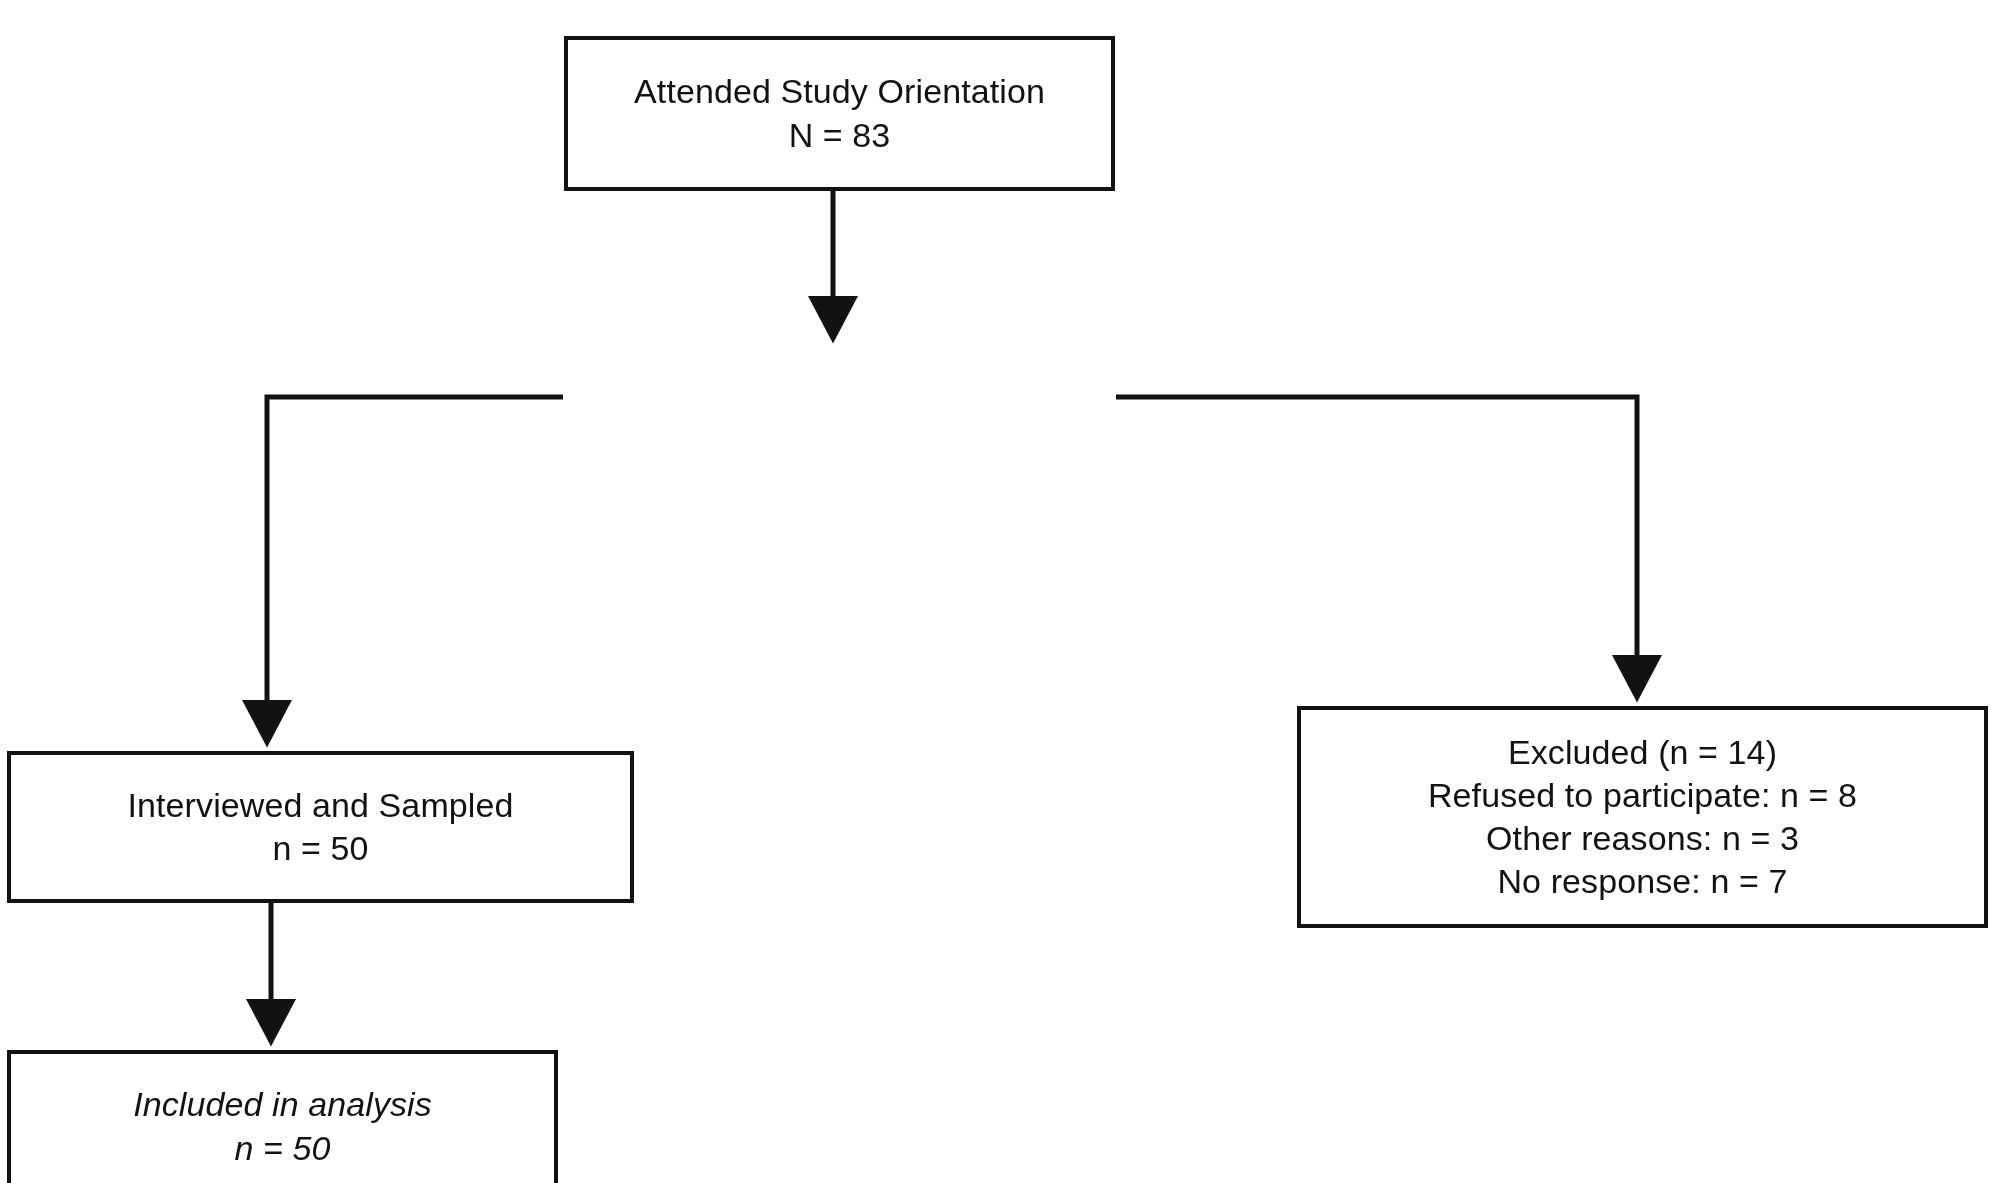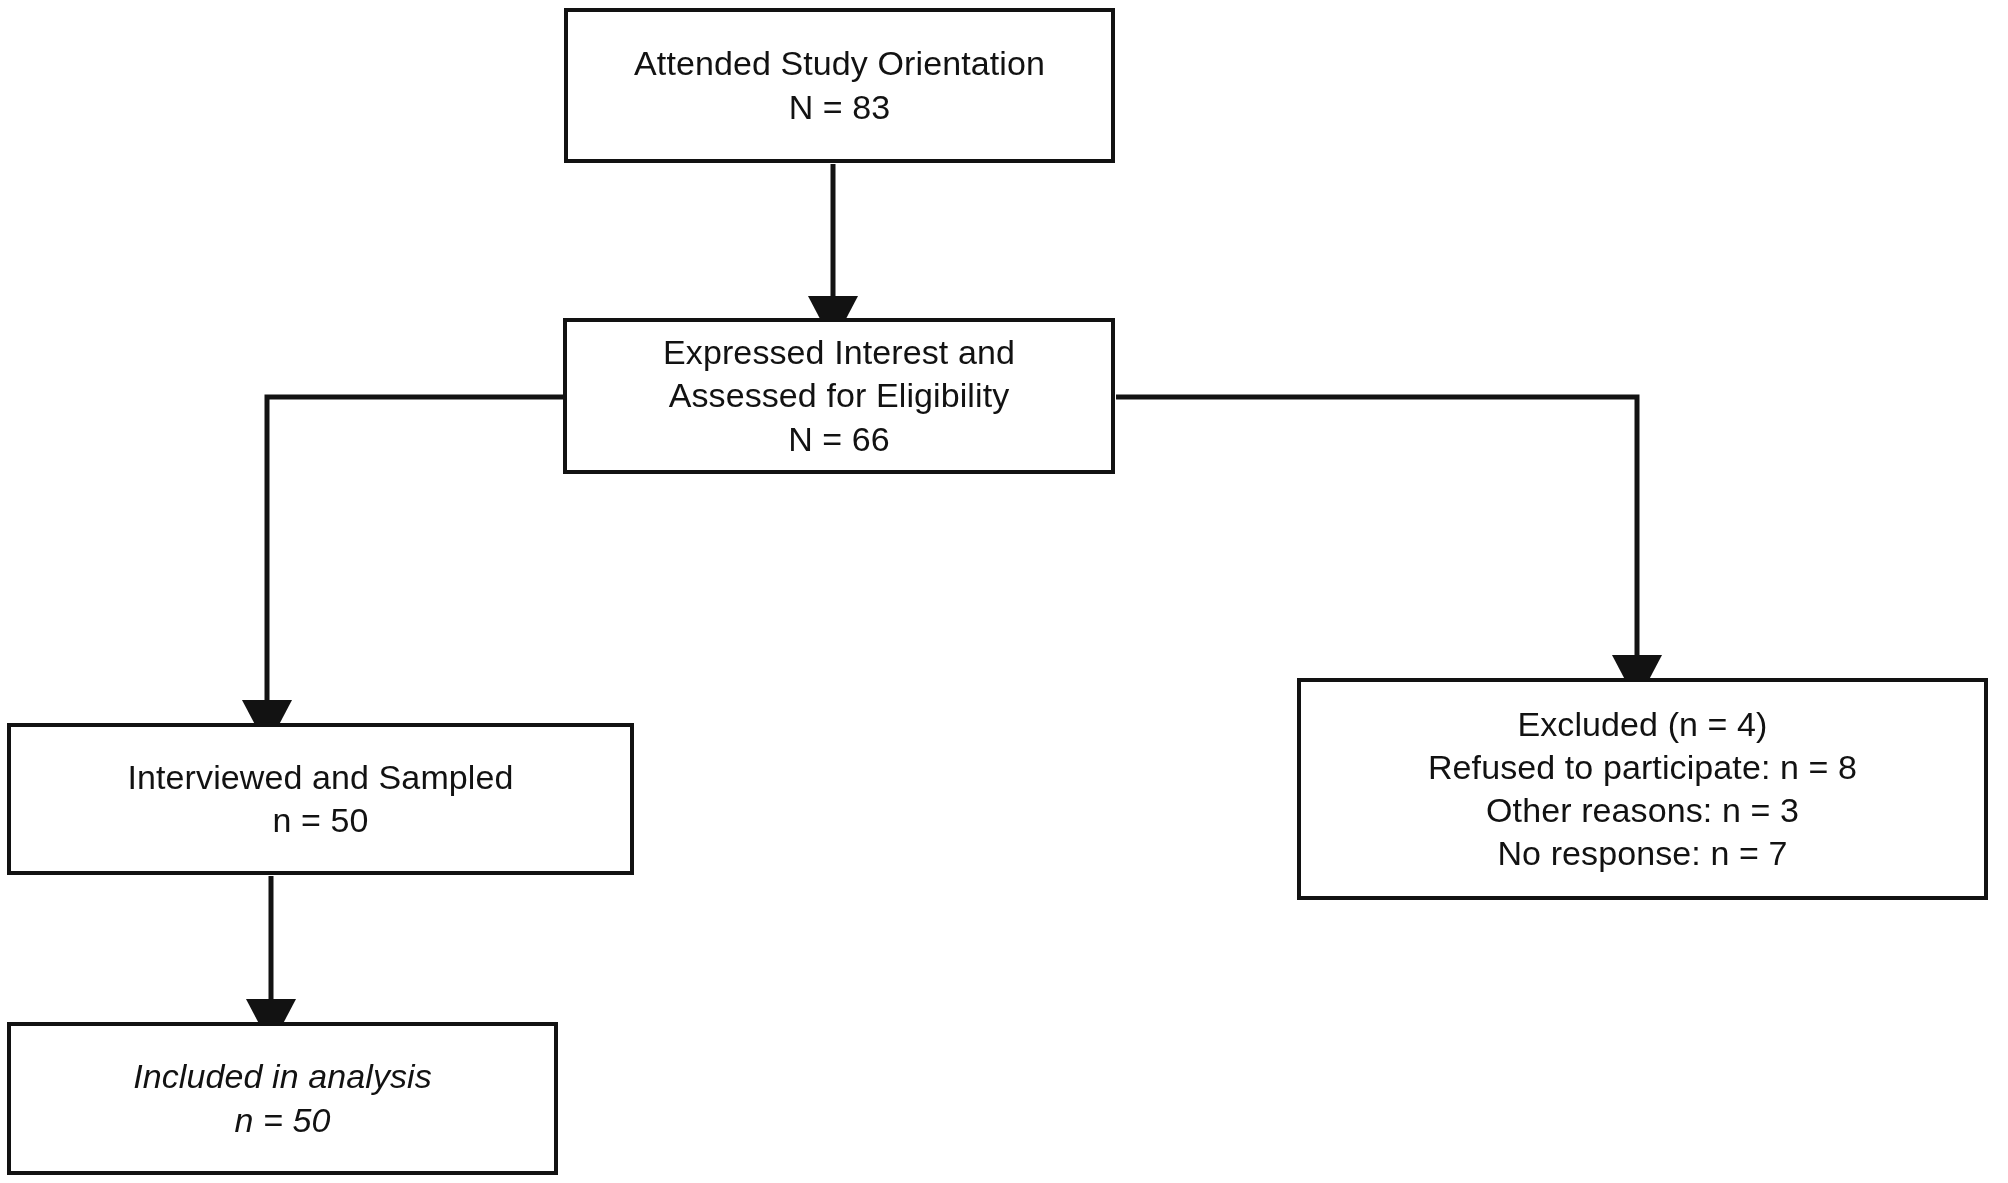--- a/index.html
+++ b/index.html
@@ -22,20 +22,21 @@
     background: #ffffff;
     display: flex;
     flex-direction: column;
     align-items: center;
     justify-content: center;
     text-align: center;
     color: #121212;
     font-size: 34px;
     line-height: 1.27;
     letter-spacing: 0.1px;
+    margin-top: 28px;
   }
   .node .line {
     display: block;
     white-space: nowrap;
   }
   #node-attended   { left: 564px;  top: 8px;    width: 551px; height: 155px; }
   #node-expressed  { left: 563px;  top: 318px;  width: 552px; height: 156px; }
   #node-interviewed{ left: 7px;    top: 723px;  width: 627px; height: 152px; }
   #node-included   { left: 7px;    top: 1022px; width: 551px; height: 153px; font-style: italic; }
   #node-excluded   { left: 1297px; top: 678px;  width: 691px; height: 222px; }
@@ -76,36 +77,31 @@
     <g>
       <line x1="271" y1="876" x2="271" y2="1005" stroke="#121212" stroke-width="5" marker-end="url(#arrowhead)"></line>
     </g>
   </svg>
 
   <div class="node" id="node-attended">
     <span class="line">Attended Study Orientation</span>
     <span class="line">N = 83</span>
   </div>
 
-  <div class="node" id="node-expressed">
-    <span class="line">Expressed Interest and</span>
-    <span class="line">Assessed for Eligibility</span>
-    <span class="line">N = 66</span>
-  </div>
 
   <div class="node" id="node-interviewed">
     <span class="line">Interviewed and Sampled</span>
     <span class="line">n = 50</span>
   </div>
 
   <div class="node" id="node-included">
     <span class="line">Included in analysis</span>
     <span class="line">n = 50</span>
   </div>
 
   <div class="node" id="node-excluded">
-    <span class="line">Excluded (n = 4)</span>
+    <span class="line">Excluded (n = 14)</span>
     <span class="line">Refused to participate: n = 8</span>
     <span class="line">Other reasons: n = 3</span>
     <span class="line">No response: n = 7</span>
   </div>
 
 </div>
 
 </body></html>

